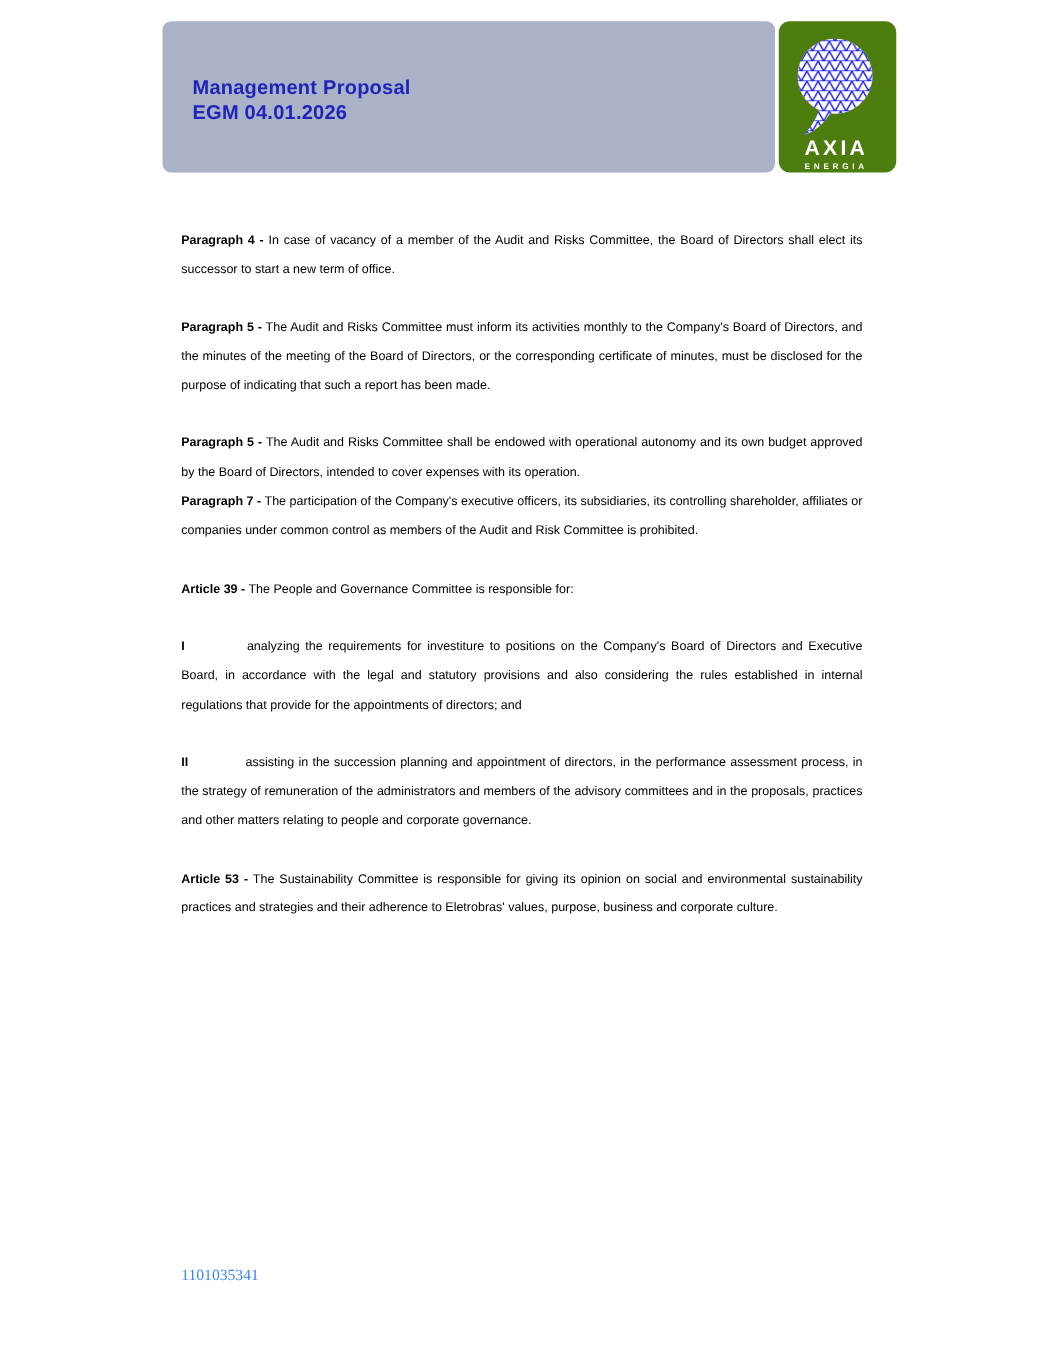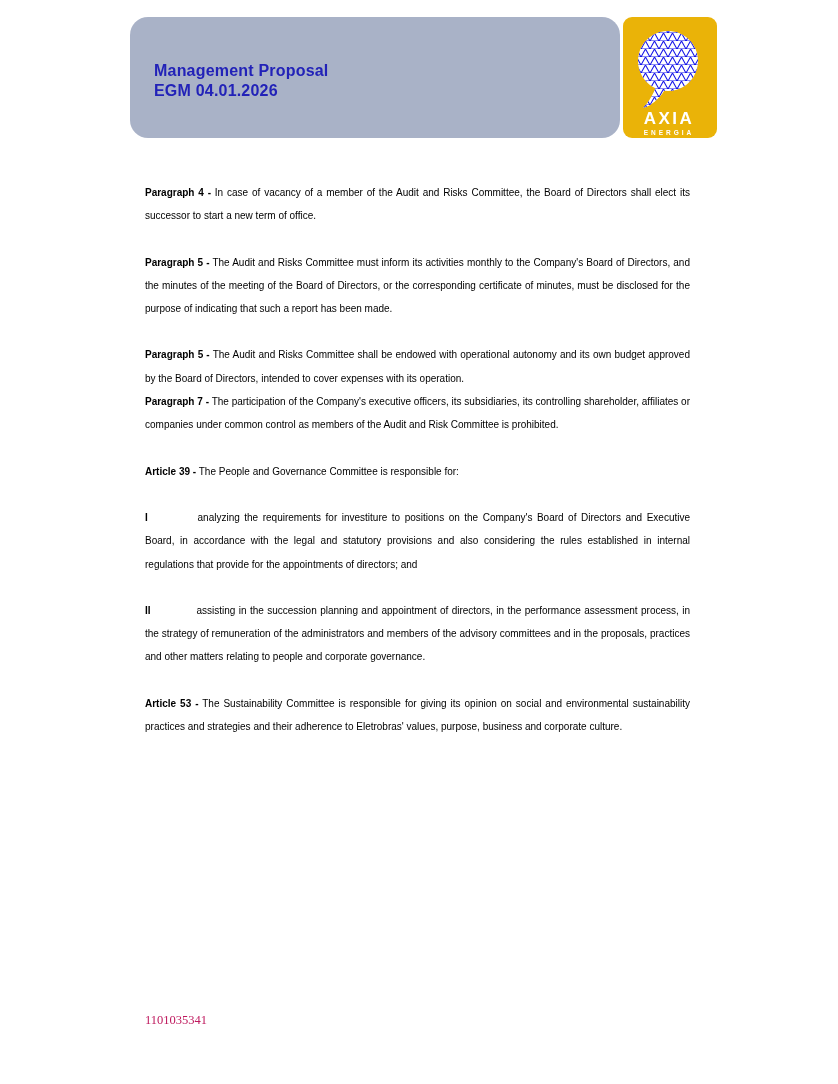--- a/index.html
+++ b/index.html
@@ -3,45 +3,45 @@
 <meta charset="utf-8">
 <style>
   html,body { margin:0; padding:0; background:#ffffff; }
   .page {
     position:relative; width:838px; height:1084px; background:#ffffff;
     font-family:"Liberation Sans", sans-serif; overflow:hidden;
   }
   
   .header-bar {
     position:absolute; left:130px; top:17px; width:490px; height:121px;
-    background:#a9b2c7; border-radius:18px;
+    background:#a9b2c7; border-radius:7px;
   }
   .header-title {
     position:absolute; left:24px; top:44px;
     color:#2222b8; font-weight:bold; font-size:16px; line-height:20px;
     letter-spacing:0.2px;
   }
   .logo-box {
     position:absolute; left:623px; top:17px; width:94px; height:121px;
-    background:#eab308; border-radius:9px;
+    background:#4d7c0f; border-radius:9px;
   }
   .logo-box svg { position:absolute; left:0; top:0; }
   
   .content {
     position:absolute; left:145px; top:181px; width:545px;
     font-size:10px; line-height:23.3px; color:#000000;
     text-align:justify;
   }
   p.block { margin:0 0 23px 0; }
   p.block.tight { margin-bottom:0; }
   .lead { font-weight:bold; }
   .item .lead { display:inline-block; width:48px; }
   .footer-code {
     position:absolute; left:145px; top:1013px;
-    font-family:"Liberation Serif", serif; font-size:12.5px; color:#be185d;
+    font-family:"Liberation Serif", serif; font-size:12.5px; color:#3b82f6;
   }
 </style>
 </head>
 <body>
 
 <div class="page">
 
   <div class="header-bar">
     <div class="header-title">
       <div>Management Proposal</div>

